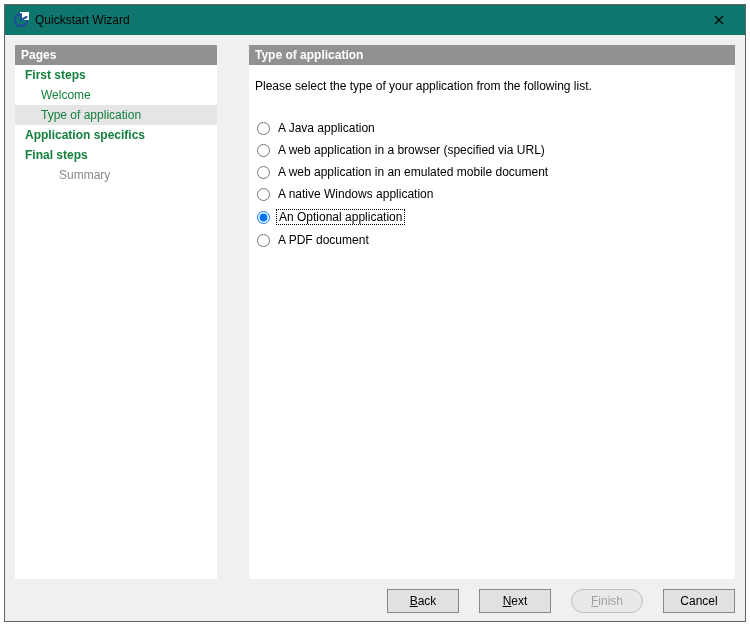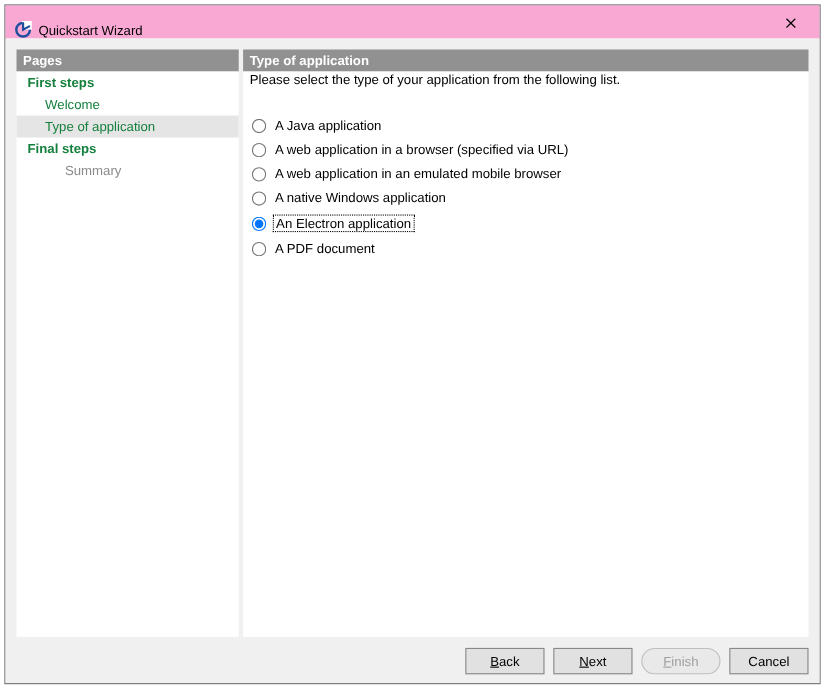--- a/index.html
+++ b/index.html
@@ -16,23 +16,23 @@
     position: absolute;
     top: 4px; left: 4px; right: 4px; bottom: 4px;
     border: 1px solid #646464;
     background: #fff;
     display: flex;
     flex-direction: column;
   }
   .titlebar {
     height: 30px;
     display: flex;
-    align-items: flex-end;
+    align-items: center;
     padding: 0 4px 0 8px;
-    background: #f9a8d4;
+    background: #0f766e;
   }
   .titlebar .app-icon {
     width: 16px; height: 16px; margin-right: 6px;
     display: inline-flex; align-items: center; justify-content: center;
   }
   .titlebar .title-text { flex: 1; font-size: 12px; color: #000; }
   .titlebar .close {
     width: 44px; height: 28px;
     display: flex; align-items: center; justify-content: center;
     font-family: inherit; font-size: 14px;
@@ -42,20 +42,21 @@
     flex: 1;
     background: #f0f0f0;
     padding: 10px 10px 8px 10px;
     display: flex;
     flex-direction: column;
   }
   .main-row {
     flex: 1;
     display: flex;
     min-height: 0;
+    gap: 28px;
   }
   .sidebar {
     width: 202px;
     display: flex;
     flex-direction: column;
     margin-right: 4px;
   }
   .panel-header {
     background: #919191;
     color: #fff;
@@ -79,41 +80,41 @@
   .nav-dim { color: #8a8a8a; padding-left: 44px; }
 
   .mainpane {
     flex: 1;
     display: flex;
     flex-direction: column;
   }
   .main-body {
     flex: 1;
     background: #fff;
-    padding: 0 10px 10px 6px;
+    padding: 14px 10px 10px 6px;
   }
   .intro { margin-bottom: 24px; }
   .radio-row {
     display: flex;
     align-items: center;
     padding: 4px 0;
     gap: 6px;
   }
   .radio-row input[type=radio] {
     margin: 0 0 0 2px;
   }
   .radio-label {
     padding: 0 2px;
   }
   .focus-ring { border: 1px dotted #000; padding: 0 2px; }
 
   .button-row {
     display: flex;
     justify-content: flex-end;
-    gap: 8px;
+    gap: 20px;
     padding-top: 10px;
     align-items: center;
   }
   .btn {
     min-width: 72px;
     height: 24px;
     border: 1px solid #888;
     background: #e1e1e1;
     font-family: inherit;
     font-size: 12px;
@@ -145,49 +146,50 @@
 
   <div class="content-wrap">
     <div class="main-row">
 
       <div class="sidebar">
         <div class="panel-header">Pages</div>
         <div class="sidebar-body" id="sidebar-body">
             <div class="nav-item nav-section">First steps</div>
             <div class="nav-item nav-sub">Welcome</div>
             <div class="nav-item nav-sub nav-selected">Type of application</div>
+            <div class="nav-item nav-section">Application specifics</div>
             <div class="nav-item nav-section">Final steps</div>
             <div class="nav-item nav-sub nav-dim">Summary</div>
           </div>
       </div>
 
       <div class="mainpane">
         <div class="panel-header">Type of application</div>
         <div class="main-body">
           <div class="intro">Please select the type of your application from the following list.</div>
           <div id="options">
               <label class="radio-row">
                 <input type="radio" name="apptype" style="">
                 <span class="radio-label">A Java application</span>
               </label>
               <label class="radio-row">
                 <input type="radio" name="apptype" style="">
                 <span class="radio-label">A web application in a browser (specified via URL)</span>
               </label>
               <label class="radio-row">
                 <input type="radio" name="apptype" style="">
-                <span class="radio-label">A web application in an emulated mobile browser</span>
+                <span class="radio-label">A web application in an emulated mobile document</span>
               </label>
               <label class="radio-row">
                 <input type="radio" name="apptype" style="">
                 <span class="radio-label">A native Windows application</span>
               </label>
               <label class="radio-row">
                 <input type="radio" name="apptype" checked="" style="">
-                <span class="radio-label focus-ring">An Electron application</span>
+                <span class="radio-label focus-ring">An Optional application</span>
               </label>
               <label class="radio-row">
                 <input type="radio" name="apptype" style="">
                 <span class="radio-label">A PDF document</span>
               </label>
             </div>
         </div>
       </div>
 
     </div>

